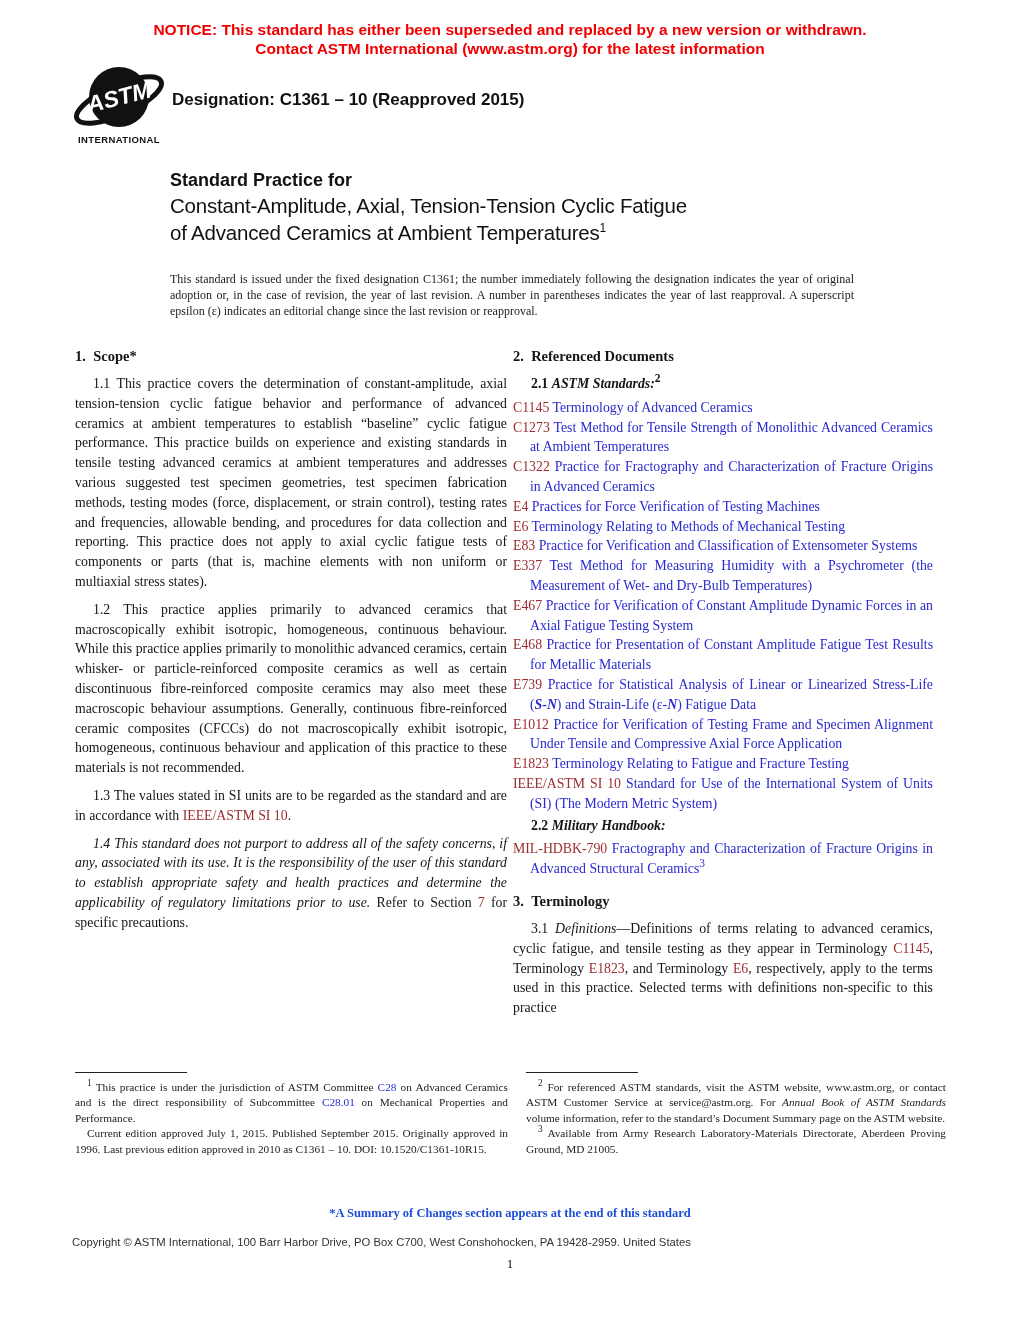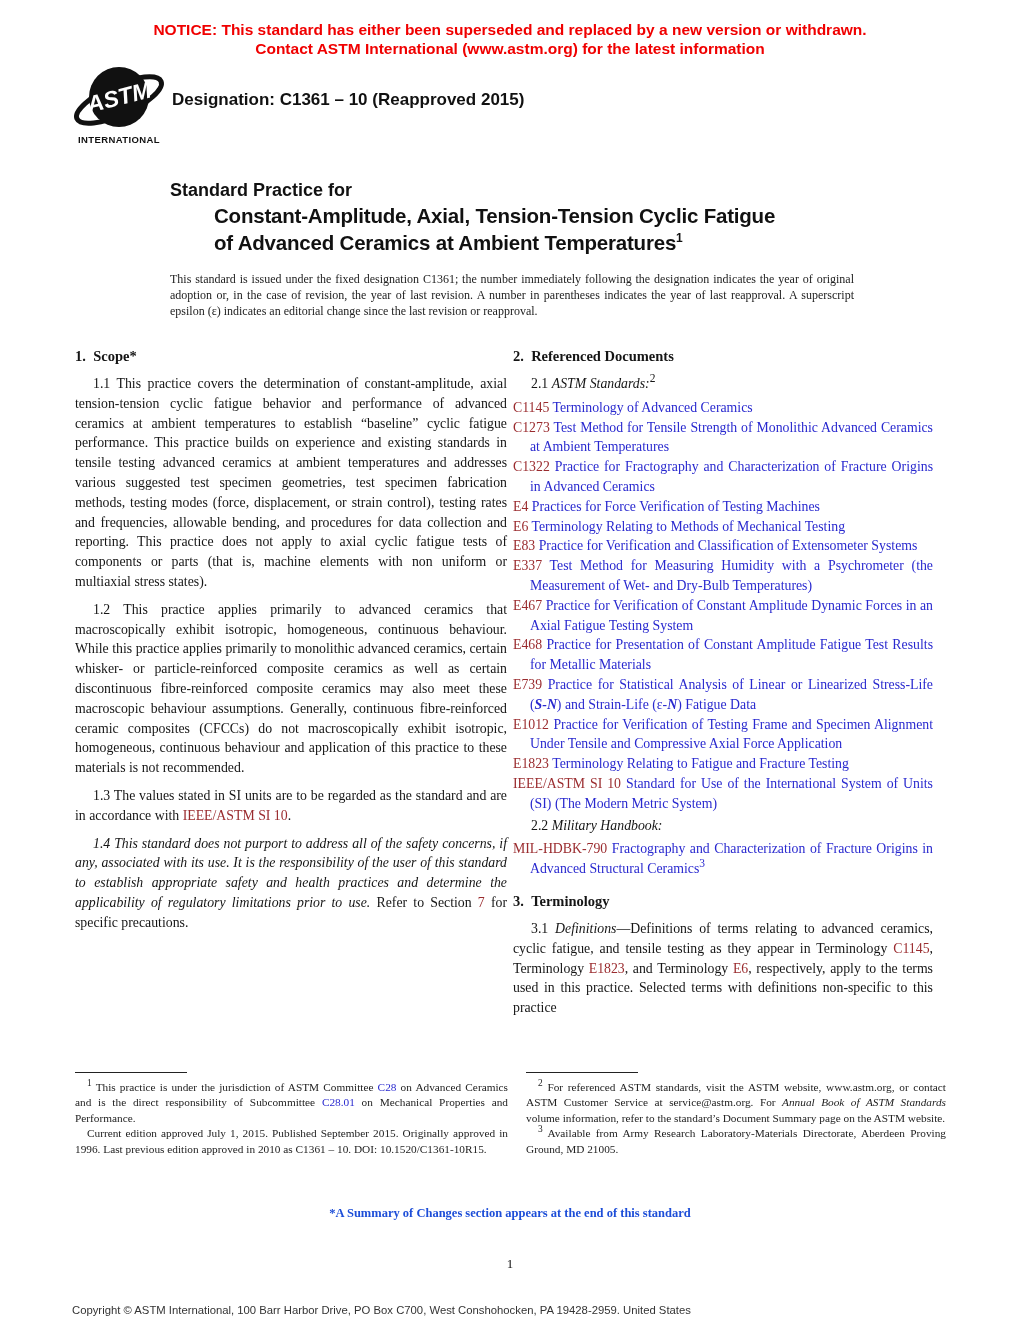--- a/index.html
+++ b/index.html
@@ -18,40 +18,40 @@
   .logo .intl {
     font-family:"Liberation Sans", sans-serif; font-weight:bold; 
     font-size:9.5px; letter-spacing:0.4px; color:#111; margin-top:-2px;
   }
   
   .designation {
     position:absolute; left:172px; top:90px;
     font-family:"Liberation Sans", sans-serif; font-weight:bold; font-size:17px; color:#111;
   }
   .titleblock { position:absolute; left:170px; top:168px; font-family:"Liberation Sans", sans-serif; color:#111; }
-  .titleblock .kicker { font-size:18px; font-weight:bold; line-height:24px;margin-top:10px; }
-  .titleblock .main  { font-size:20.5px; font-weight:bold; line-height:27px; letter-spacing:-0.2px;margin-left:44px; }
+  .titleblock .kicker { font-size:18px; font-weight:bold; line-height:24px; }
+  .titleblock .main  { font-size:20.5px; font-weight:normal; line-height:27px; letter-spacing:-0.2px; }
   .titleblock sup { font-size:12px; }
   .issued {
     position:absolute; left:170px; top:272px; width:684px;
     font-size:12px; line-height:15.8px; text-align:justify; color:#222;
   }
   
   .col { position:absolute; top:348px; }
   .col.left  { left:75px;  width:432px; }
   .col.right { left:513px; width:420px; }
   h2.sec {
     font-size:14.5px; font-weight:bold; margin:8px 0 9px 0; font-family:"Liberation Serif", serif;
   }
   h2.sec.mt { margin-top:14px; }
   p.body {
     font-size:13.8px; line-height:19.8px; text-align:justify;
     margin:0 0 8px 0; text-indent:18px;
   }
-  p.body.tight { margin-bottom:4px; }
+  p.body.tight { margin-bottom:4px;font-weight:bold; }
   .ref {
     font-size:13.8px; line-height:19.8px; text-align:justify;
     padding-left:17px; text-indent:-17px; margin:0;
   }
   .it { font-style:italic; }
   .bi { font-style:italic; font-weight:bold; }
   .code { color:#9a2b2e; }
   .blue { color:#2929cf; }
   sup { line-height:0; }
   
@@ -59,21 +59,21 @@
   .fnblock.left  { left:75px;  width:433px; }
   .fnblock.right { left:526px; width:420px; }
   .fnrule { width:112px; border-top:1.5px solid #222; margin-bottom:7px; }
   .fnblock p { margin:0; text-indent:12px; }
   
   .summary {
     position:absolute; top:1206px; left:0; right:0; text-align:center;
     font-weight:bold; font-size:12.5px; color:#1d4ed8;
   }
   .copyright {
-    position:absolute; top:1304px; left:72px;
+    position:absolute; top:1236px; left:72px;
     font-family:"Liberation Sans", sans-serif; font-size:11.3px; color:#333;text-align:right;
   }
   .pagenum { position:absolute; top:1256px; left:0; right:0; text-align:center; font-size:13px; color:#111; }
 </style>
 </head>
 <body>
 
 <div class="page">
 
   <div class="notice">

